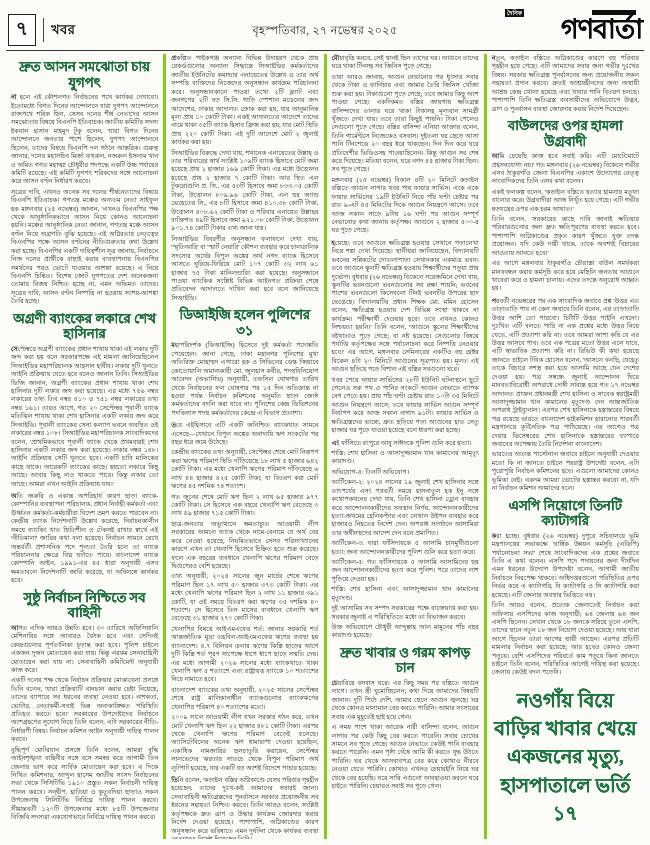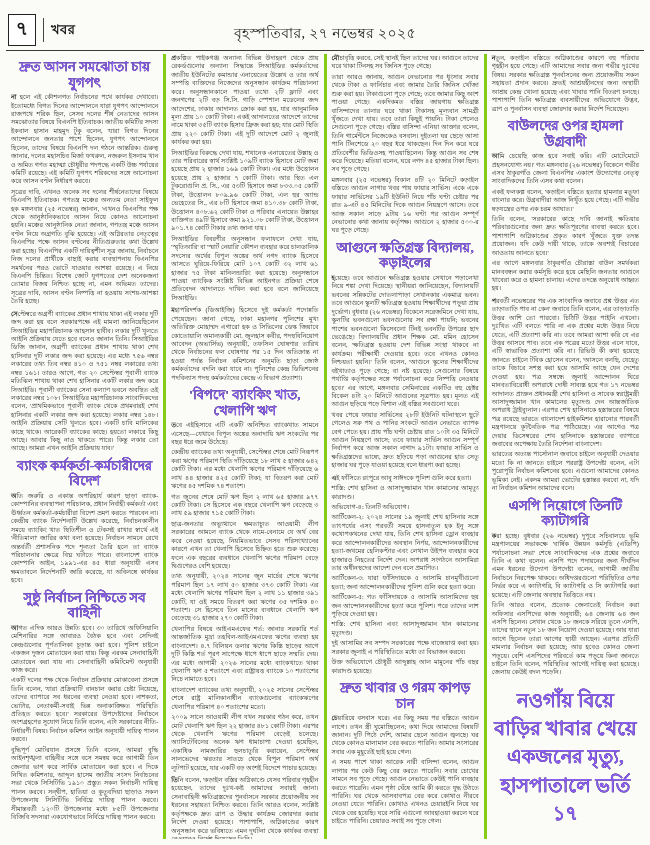--- a/index.html
+++ b/index.html
@@ -11,21 +11,21 @@
   
   .hdr{position:absolute;top:14px;left:8px;right:8px;height:32px;}
   .pageno-wrap{position:absolute;left:0;top:0;display:flex;align-items:center;height:32px;}
   .pageno-box{
     width:26px;height:30px;border:1.6px solid #222;display:flex;align-items:center;justify-content:center;
     font-size:19px;font-weight:bold;background:#fff;
   }
   .section-div{width:1px;height:24px;background:#444;margin:0 7px;}
   .section-label{font-size:13px;font-weight:bold;letter-spacing:.5px;}
   .hdr-date{
-    position:absolute;left:0;right:0;top:8px;text-align:center;font-size:14px;letter-spacing:.4px;color:#222;
+    position:absolute;left:0;right:0;top:8px;text-align:center;font-size:11px;letter-spacing:.4px;color:#222;
   }
   .masthead{position:absolute;right:0;top:-8px;width:160px;height:40px;text-align:right;}
   .masthead-prefix{
     position:absolute;right:118px;top:3px;font-size:6px;font-weight:bold;background:#111;color:#fff;
     padding:0 2px;line-height:8px;
   }
   .masthead-mark{position:absolute;right:6px;top:4px;width:44px;height:5px;background:#111;}
   .masthead-title{
     position:absolute;right:0;top:8px;font-size:27px;font-weight:900;letter-spacing:-1px;color:#0c0c0c;
     font-family:"Liberation Sans","DejaVu Sans",sans-serif;
@@ -35,21 +35,21 @@
   
   .cols{
     position:absolute;top:54px;left:6px;right:6px;bottom:6px;
     display:flex;gap:0;overflow:hidden;
   }
   .col{flex:1 1 0;padding:0 5px;overflow:hidden;min-width:0;}
   .col + .col{border-left:3px solid #84cc16;}
   article{margin:0 0 4px;}
   .headline{
     font-size:13.2px;font-weight:bold;text-align:center;line-height:1.18;
-    margin:5px 0 3px;color:#8b5cf6;
+    margin:5px 0 3px;color:#15803d;
     font-family:"Liberation Serif","DejaVu Serif",serif;
     text-shadow:0 0 .4px #000;
   }
   .headline.large{font-size:19.5px;line-height:1.45;margin:10px 0 8px;}
   .body p{
     font-size:6.35px;line-height:1.33;text-align:justify;margin:0 0 2px;color:#262626;
     word-break:break-word;
   }
   .body p:first-child::first-letter{font-weight:bold;}
 </style>
@@ -58,39 +58,44 @@
 
 <div class="page">
 
   <div class="hdr">
     <div class="pageno-wrap">
       <div class="pageno-box">৭</div>
       <div class="section-div"></div>
       <div class="section-label">খবর</div>
     </div>
     <div class="hdr-date">বৃহস্পতিবার, ২৭ নভেম্বর ২০২৫</div>
+    <div class="masthead">
+      <span class="masthead-prefix">দৈনিক</span>
+      <span class="masthead-mark"></span>
+      <span class="masthead-title">গণবার্তা</span>
+    </div>
   </div>
   <div class="hdr-rule"></div>
 
   <div class="cols" id="cols">
       <div class="col">
         <article>
           <h2 class="headline">দ্রুত আসন সমঝোতা চায় যুগপৎ</h2>
           <div class="body">
             <p>না হলে এই কৌশলগত নির্বাচনের পথে কার্যকর দেখাবো। ইতোমধ্যে বিগত দিনের আন্দোলনে যারা যুগপৎ আন্দোলনে রাজপথে শরিক ছিল, সেসব দলের শীর্ষ নেতাদের আসন সমঝোতার বিষয়ে বিএনপি ইতিবাচক। জাতীয় কমিটির সদস্য ইকবাল হাসান মাহমুদ টুকু বলেন, 'যারা বিগত দিনের আন্দোলনে জনতার পাশে ছিলেন, যুগপৎ আন্দোলনে ছিলেন, তাদের বিষয়ে বিএনপি দল গঠনে আন্তরিক। গুরুত্ব জানার, দলের মহাসচিব মির্জা ফখরুল, নজরুল ইসলাম খান ও অমিত গণত মহাত্মা চৌধুরীর পদপদ্ধে একটি উচ্চ পর্যায়ের কমিটি রয়েছে। এই কমিটি যুগপৎ শরিকদের সঙ্গে আলোচনা করে আসন বণ্টন নির্ধারণ করবে।</p>
             <p>সূত্রের দাবি, এখনও অনেক সব দলের শীর্ষনেতাদের বিষয়ে বিএনপি ইতিবাচক। গণতন্ত্র মঞ্চের অন্যতম নেতা সাইফুল হক মঙ্গলবার (২৫ নভেম্বর) জানান, 'এখনও বিএনপির পক্ষ থেকে আনুষ্ঠানিকভাবে আসন নিয়ে কোনও আলোচনা হয়নি। মঞ্চের আনুষ্ঠানিক নেতা জানান, গণতন্ত্র মঞ্চে আসন বণ্টন নিয়ে অগ্রগতি বুঝি হয়েছে। এই অগ্নিরতার নেতৃত্বের বিএনপির পক্ষে আসন বণ্টনের নীতিগুরুতার কথা উল্লেখ করা হচ্ছে। বিএনপির একটি দায়িত্বশীল সূত্র জানায়, নির্বাচনে নিজ দলের প্রার্থীকে বাছাই করার ব্যবস্থাপনায় বিএনপির সমর্থনের পরও ভোটে যাওয়ার আশঙ্কা রয়েছে। এ নিয়ে বিএনপি চিন্তিত। বিশেষ জোট যুগপতের দেশ অনেকজনা তোমার বিজয় নিশ্চিত হচ্ছে না, এমন অভিমত তাদের। সূত্রের দাবি, আসন বণ্টন নিষ্পত্তি না হওয়ায় সংশয়-আশঙ্কা তৈরি হচ্ছে।</p>
           </div>
         </article>
         <article>
+          <h2 class="headline">অগ্রণী ব্যাংকের লকারে শেখ হাসিনার</h2>
           <div class="body">
             <p>সেপ্টেম্বরে অগ্রণী ব্যাংকের প্রধান শাখায় থাকা এই লকার দুটি জব্দ করা হয় বলে সরকারপক্ষে এই মামলা জানিয়েছিলেন সিআইডির মহাপরিচালক আহসান হাবীব। লকার দুটি খুলতে আইনি প্রক্রিয়ায় যেতে হবে বলেও জানান তিনি। সিআইডির ডিজি জানান, অগ্রণী ব্যাংকের প্রধান শাখায় থাকা শেখ হাসিনার দুটি লকার জব্দ করা হয়েছে। এর মধ্যে ৭৫৬ নম্বর লকারের তথ্য তিব নম্বর ৪১০ ও ৭৫১ নম্বর লকারের তথ্য নম্বর ১৬১। তারও আগে, গত ২০ সেপ্টেম্বর পূবালী ব্যাংক মতিঝিল শাখায় থাকা শেখ হাসিনার একটি লকার জব্দ করে সিআইডি। পূবালী ব্যাংকের সেনা কল্যাণ ভবনে অবস্থিত ওই লকারের নম্বর ১০৮। সিআইডির মহাপরিচালক সাংবাদিকদের বলেন, 'প্রাথমিকভাবে পূবালী ব্যাংক থেকে প্রথমবারই শেখ হাসিনার একটি লকার জব্দ করা হয়েছে। লকার নম্বর ১৪৮। আইনি প্রক্রিয়ায় সেটি খুলতে হবে। একটি চাবি মালিকের কাছে থাকে। আরেকটি ব্যাংকের কাছে। হয়তো লকারে কিছু আছে। আবার কিছু নাও থাকতে পারে। কিন্তু লকার তো আছে। আমরা এখন আইনি প্রক্রিয়ায় যাব।'</p>
           </div>
         </article>
         <article>
-          <h2 class="headline">ব্যাংক কর্মকর্তা-কর্মচারীদের বিদেশ</h2>
           <div class="body">
             <p>অতি জরুরি ও একান্ত অপরিহার্য কারণ ছাড়া ব্যাংক-কোম্পানির ব্যবস্থাপনা পরিচালক, প্রধান নির্বাহী কর্মকর্তা এবং ঊর্ধ্বতন কর্মকর্তা-কর্মচারীরা বিদেশ ভ্রমণ করতে পারবেন না। কেন্দ্রীয় ব্যাংক নির্দেশনাটি উল্লেখ করেছে, নির্বাচনকালীন সময়ে ব্যাংকিং খাত স্থিতিশীল ও টেকসই রাখার স্বার্থে এই 'নীতিমালা' জারির কথা বলা হয়েছে। নির্বাচন সামনে রেখে অন্তর্বর্তী প্রশাসনিক পদে শূন্যতা তৈরি হলে তা ব্যাংক পরিচালনার ক্ষেত্রে বিঘ্ন ঘটাতে পারে। বাংলাদেশ ব্যাংক কোম্পানি আইন, ১৯৯১-এর ৪৫ ধারা অনুযায়ী এসব ক্ষমতাবলে নির্দেশনাটি জারি করেছে, যা অবিলম্বে কার্যকর হবে।</p>
           </div>
         </article>
         <article>
           <h2 class="headline">সুষ্ঠু নির্বাচন নিশ্চিতে সব বাহিনী</h2>
           <div class="body">
             <p>আগত এদিক আরও উন্নতি হবে। ৩০ তারিখে অফিসিয়ালি মেশিনারির সঙ্গে আবারও বৈঠক হবে এবং সেদিনই কেন্দ্রগুলোর পূর্ণতালিকা চূড়ান্ত করা হবে। পুলিশ চাইলে একজন দুজন মোতায়েন করা যায়। কিন্তু এরকম সেনাবাহিনী মোতায়েন করা যায় না। সেনাবাহিনী কমিটমেন্ট অনুযায়ী কাজ করে।</p>
             <p>একটি দলের পক্ষ থেকে নির্বাচন প্রক্রিয়ার মোকাবেলা প্রসঙ্গে তিনি বলেন, 'যারা প্রক্রিয়াটি বানচাল করার চেষ্টা নিয়েছে, তাদের ব্যাপারে সব ধরনের ব্যবস্থা নেওয়া হবে। নাশকতা, ভোটার, নেতাকর্মী-সবাই ভিন্ন অনাকাঙ্ক্ষিত পরিস্থিতি প্রতিহত করতে হবে।' সরকারের উপদেষ্টাদের নির্বাচনে অংশগ্রহণের সুযোগ নিয়ে তিনি বলেন, এটা সরকারের নীতি-নির্ধারণী বিষয়। নির্বাচন কমিশন আইন অনুযায়ী দায়িত্ব পালন করবে।</p>
             <p>বুদ্ধিপূর্ণ মোটরযান প্রসঙ্গে তিনি বলেন, আমরা বুদ্ধি আইনশৃঙ্খলা বাহিনীর সঙ্গে বসে সমন্বয় করে আগামী তিন জেলার ভাগ করে সার্বিক মোতায়েন করা হবে। এ দিকে নিথিত কমিশনার, আব্দুল হাসেম জাতীয় সংসদ নির্বাচনের সভা থেকে সিসিটিভি ১৯১০ প্রস্তুত সকল নির্বাচনী দায়িত্ব পালন করবে। সন্দ্বীপ, হাতিয়া ও কুতুবদিয়া ছাড়াও সকল উপজেলায় সিসিটিভি নির্বিঘ্নে দায়িত্ব পালন করবে। সীমান্তবর্তী ১২০টি উপজেলার মধ্যে ৮৫টি উপজেলার বিজিবি সদস্যরা একযোগভাবে নির্বিঘ্নে দায়িত্ব পালন করবে।</p>
@@ -99,26 +104,26 @@
       </div>
       <div class="col">
         <article>
           <div class="body">
             <p>প্রকল্পিত পাইকগঞ্জ অন্যান্য বিভিন্ন উদাহরণ থেকে প্রায় রেকর্ডগুলোর অন্যান্য সিদ্ধান্তে সিআইডির কর্মকর্তাদের জাতীয় ইউনিটের কমান্ডার এনায়েতের উল্লেখ ও তার অর্থ সম্পত্তি ব্যক্তিদের নিজেদের অনুসন্ধান কার্যক্রম পরিচালনা করে। অনুসন্ধানকালে পাওয়া তথ্যে ২টি ফ্ল্যাট এবং জনগণের ২টি বড় সি.সি. গাড়ি স্পেশাল মডেলের জব্দ আদেশের, ঢাকার আদালত ক্রোক করা হয়, যার আনুমানিক মূল্য প্রায় ১০ কোটি টাকা। একই আদালতের আদেশে তাদের নামে থাকা ৩৫টি ব্যাংক হিসাব ফ্রিজ করা হয়; যার মোট স্থিতি প্রায় ২২০ কোটি টাকা। এই দুটি আদেশে মোট ২ জুলাই কার্যকর করা হয়।</p>
             <p>সিআইডির বিরুদ্ধে দেখা যায়, শখানেক এনায়েতের উল্লাহ ও তার পরিবারের স্বার্থ সংশ্লিষ্ট ১০৯টি ব্যাংক হিসাবে মোট জমা হয়েছে প্রায় ২ হাজার ১৬৯ কোটি টাকা। এর মধ্যে উত্তোলন হয়েছে প্রায় ২ হাজার ৭ কোটি টাকা। আর স্থিত এল টুকরোগুলি প্র. সি., এর ৫৩টি হিসাবে জমা ৮৩৩.০৫ কোটি টাকা, উত্তোলন ৮০৯.৯৬ কোটি টাকা, এল হুর অ্যান্ড ভেহেতের সি., এর ৮টি হিসাবে জমা ৪১০.৩৮ কোটি টাকা, উত্তোলন ৪০৮.৬২ কোটি টাকা ও পরিবার এনায়েত উল্লাহর ব্যক্তিগত ৪৯টি হিসাবে জমা ৯২১.০৮ কোটি টাকা, উত্তোলন ৯০১.৭৪ কোটি টাকার তথ্য জানা যায়।</p>
             <p>সিআইডির বিবরণীর অনুসন্ধান ফলাফলে দেখা যায়, 'স্মৃতিআরি' বা 'স্মার্ট নেয়ারি' কৌশল ব্যবহার করে চালডালিক সদস্যের অর্থের বিপুল অঙ্কের অর্থ নগদ ব্যাংক হিসেবে আসতে ঘুরিয়ে-ফিরিয়ে মোট ১০৭ কোটি ৩২ লাখ ৬১ হাজার ৭৫ টাকা মানিলন্ডারিং করা হয়েছে। অনুসন্ধানে পাওয়া ব্যাংকিক সংশ্লিষ্ট বিভিন্ন আইনগত প্রক্রিয়া শেষে প্রতিবেদন আদালতে দাখিল করা হবে বলে জানিয়েছে সিআইডি।</p>
           </div>
         </article>
         <article>
+          <h2 class="headline">ডিআইজি হলেন পুলিশের ৩১</h2>
           <div class="body">
             <p>মহাপরিদর্শক (ডিআইজি) হিসেবে দুই কর্মকর্তা পদোন্নতি পেয়েছেন। জানা গেছে, ঢাকা মহানগর পুলিশের মুখ্য অতিরিক্ত মোহাম্মদ এগারো হক ও সিভিলের ডেস্ক জিয়াবে কোতোয়ালি অমান্যকারী মো. জুলহাস কবীর, পদস্থবিনিয়োগ আবেদন (অভার্সিভ) অনুযায়ী, তফসিল ঘোষণার তারিখ থেকে নির্বাচনের ফল ঘোষণার পর ১৫ দিন অতিক্রান্ত না হওয়া পর্যন্ত নির্বাচন কমিশনের অনুমতি ছাড়া জ্যেষ্ঠ কর্মকর্তাদের বদলি করা যাবে না। পুলিশের কেন্দ্র ডিভিশনের পদবিন্যাস পদস্থ কর্মকর্তাদের কেন্দ্রে এ বিভাগ প্রত্যাশা।</p>
           </div>
         </article>
         <article>
-          <h2 class="headline">'বিপদে' ব্যাংকিং খাত, খেলাপি ঋণ</h2>
           <div class="body">
             <p>তবে এইহিসাবে এটি একটি অনিশ্চিত ব্যাংকখাত সামনে এসেছে—যেখানে বিপুল অঙ্কের অনাদায়ি ঋণ সংকটের পর বছর ধরে জমে উঠেছে।</p>
             <p>কেন্দ্রীয় ব্যাংকের তথ্য অনুযায়ী, সেপ্টেম্বর শেষে মোট নিরূপণ করা ঋণের পরিমাণ স্থিতি দাঁড়িয়েছে ১৮ লাখ ৫ হাজার ৬৪২ কোটি টাকা। এর মধ্যে খেলাপি ঋণের পরিমাণ দাঁড়িয়েছে ৬ লাখ ৪৪ হাজার ৪২৫ কোটি টাকা; যা বিতরণ করা মোট ঋণের ৪৫ দশমিক ৭৪ শতাংশ।</p>
             <p>গত জুনের শেষে মোট ঋণ ছিল ২ লাখ ৬৫ হাজার ৯৭৭ কোটি টাকা। সে হিসেবে এক বছরে খেলাপি ঋণ বেড়েছে ৩ লাখ ৫৯ হাজার ৭১৫ কোটি টাকা।</p>
             <p>ছাত্র-জনতার অভ্যুত্থানে ক্ষমতাচ্যুত আওয়ামী লীগ সরকারের আমলে ব্যাংক থেকে নামে-বেনামে যে অর্থ বের করে নেওয়া হয়েছে, নিয়মিতভাবে সেসব পরিসংখ্যানের কারণে এখন তা খেলাপি হিসেবে চিহ্নিত হতে শুরু করেছে। ফলে এক বছরের ব্যবধানে খেলাপি ঋণের পরিমাণ বেড়ে দ্বিগুণেরও বেশি হয়েছে।</p>
             <p>তথ্য অনুযায়ী, ২০২৪ সালের জুন মার্চের শেষে ঋণের পরিমাণ ছিল ১৭ লাখ ৫০ হাজার ৩৭৩ কোটি টাকা। এর মধ্যে খেলাপি ঋণের পরিমাণ ছিল ২ লাখ ১১ হাজার ৩৯১ কোটি, যা ওই সময়ে বিতরণ করা ঋণের ৩৫ দশমিক ৪০ শতাংশ। সে হিসেবে তিন মাসের ব্যবধানে খেলাপি ঋণ বেড়েছে ৩১ হাজার ২৭০ কোটি টাকা।</p>
             <p>খেলাপির বিষয়ে আইএমএফের শর্ত: জানার সরকারি শর্ত আন্তর্জাতিক মুদ্রা তহবিল-আইএমএফের ঋণের ব্যবস্থা হয় বাংলাদেশ। ৪.৭ বিলিয়ন ডলার ঋণের কিস্তি ছাড়ের আগে দুটি কিস্তি শর্ত পূরণ সাপেক্ষে ধাপে ধাপে ছাড়ে সম্মতি দেয়। এর মধ্যে আগামী ২০২৬ সালের মধ্যে ব্যাংকখাতে থাকা খেলাপি ঋণ ৫ শতাংশে এবং রাষ্ট্রায়ত্ত ব্যাংকে ১০ শতাংশের নিচে নামাতে হবে।</p>
             <p>বাংলাদেশ ব্যাংকের তথ্য অনুযায়ী, ২০২৫ সালের সেপ্টেম্বর শেষে রাষ্ট্র মালিকানাধীন ব্যাংকগুলোর ব্যাংকঋণের খেলাপির পরিমাণ ৪০ শতাংশের মতো।</p>
             <p>২০০৯ সালে আওয়ামী লীগ যখন সরকার গঠন করে, তখন মোট খেলাপি ঋণ ছিল ২২ হাজার ৪৮১ কোটি টাকা। এরপর থেকে খেলাপি ঋণের পরিমাণ বেড়েই চলেছে। অ্যাসিটেবিলের অনেক ঋণ ধামাচাপা দেওয়া হয়েছিল, একাধিক নামজারির ছলচাতুরি করায়েন, সেপ্টেম্বর সালভেদের ঋরতার সাতচে থেকে বিপুল পরিমাণ অর্থ লুটপাট হয়েছে, যার একটি বড় অংশই বিদেশে পাচার হয়েছে।</p>
           </div>
@@ -131,21 +136,20 @@
       </div>
       <div class="col">
         <article>
           <div class="body">
             <p>মৌচাবৃত্তি করবে, সেই স্থানই ছিল তাদের ঘর। আগুনে তাদের ঘরে থাকা টিনসহ সব জিনিস পুড়ে গেছে।</p>
             <p>তারা আরও জানায়, আগুন নেভানোর পর ধুংসার সবার থেকে টাকা ও ফার্নিচার এবং জামার তৈরি জিনিস খোঁজা শুরু করা হয়। টাকাগুলো পুড়ে গেছে; তবে জামার কিছু অংশ পাওয়া গেছে। একদিকমত বস্তির জায়গায় ক্ষতিগ্রস্ত বাসিন্দাদের তালার ঘরে থাকা টাকাসহ মূল্যবান সামগ্রী খুঁজতে দেখা যায়। তবে তারা কিছুই পায়নি। টাকা পেলেও সেগুলো পুড়ে গেছে। বস্তির বাসিন্দা এনিয়া আক্তার বলেন, তিনি গার্মেন্টসে নিজেকেও বসবাস। দুইতলা ঘর ছেড়ে আসা পানি টিনশেডে ২০ বছর ধরে থাকছেন। দিন দিন করে ঘরে প্রতিবেশীর ভিডিওসহ পাওয়াছিলেন। কিন্তু আগুন সব শেষ করে দিয়েছে। মতিয়া বলেন, ঘরে নগদ ৪৫ হাজার টাকা ছিল। সব পুড়ে গেছে।</p>
             <p>মঙ্গলবার (২৫ নভেম্বর) বিকাল ৪টি ২০ মিনিটে কড়াইল বস্তিতে আগুন লাগার খবর পায় ফায়ার সার্ভিস। একে একে ফায়ার সার্ভিসের ১৯টি ইউনিট নিয়ে পাঁচ ঘণ্টা চেষ্টার পর রাত ৯-এট ৪৫ মিনিটের দিকে আগুন নিয়ন্ত্রণে আসে। তবে আজ সকাল সাড়ে ৯টায় ১৬ ঘণ্টা পর আগুন সম্পূর্ণ নেভানোর কথা জানায় কর্তৃপক্ষ। আগুনে ২ হাজার ৫০০-র ঘর পুড়ে গেছে।</p>
           </div>
         </article>
         <article>
-          <h2 class="headline">আগুনে ক্ষতিগ্রস্ত বিদ্যালয়, কড়াইলের</h2>
           <div class="body">
             <p>হয়েছে। তবে আগুনে ক্ষতিগ্রস্ত হওয়ার সেখানে পড়ালেখা নিয়ে শঙ্কা দেখা দিয়েছে। স্থানীয়রা জানিয়েছেন, বিদ্যালয়টি ভবনের সন্নিকটের দোতলাপাড়া সেখানকার একমাত্র ভবন। তবে আগুনে স্কুলটি ক্ষতিগ্রস্ত হওয়ায় শিক্ষার্থীদের পড়ুয়া প্রায় দুর্ভোগ। বুধবার (২৬ নভেম্বর) বিকেলে সরেজমিনে দেখা যায়, স্কুলটির ভবনগুলো ভবনগুলোর সব রক্ষা পায়নি; ভবনের পাশের ভবনগুলো কিসেবলো টিনই ভবনটির উপরের ছাদ ভেঙেছে। বিদ্যালয়টির প্রধান শিক্ষক মো. মমিন হোসেন বলেন, 'ক্ষতিগ্রস্ত হওয়ায় দেশ বিভিন্ন সংস্থা থাকবে না কার্যক্রম। পরীক্ষার্থী দেওয়ার হবে। তবে এখনও কোনও নিশ্চয়তা হয়নি।' তিনি বলেন, 'আগুনে স্কুলের শিক্ষার্থীদের বইখাতাও পুড়ে গেছে; বা নষ্ট হয়েছে। সেগুলোর বিষয়ে পর্যাপ্তি কর্তৃপক্ষের সঙ্গে পর্যালোচনা করে নিষ্পত্তি নেওয়ার হবে।' এর আগে, মঙ্গলবার সেমিনারের একটিও বহু হেক্টর বিকেল ৪টা ২০ মিনিটে আগুনের সূত্রপাত হয়। মূলত এই আগুন ছড়িয়ে পড়ে বিশাল এই বস্তির সবগুলো ঘরে।</p>
             <p>খবর পেয়ে ফায়ার সার্ভিসের ২৮টি ইউনিট ঘটনাস্থলে ছুটে গেলেও সরু পথ ও পানির সংকটে আগুন নেভাতে ব্যাপক বেগ পেতে হয়। প্রায় পাঁচ ঘণ্টা চেষ্টায় রাত ১০টা ৩৫ মিনিটে আগুন নিয়ন্ত্রণে আসে; তবে ফায়ার সার্ভিস আগুন সম্পূর্ণ নির্বাপণ করে আজ সকাল নাগাদ ৯১টা। ফায়ার সার্ভিস ও ক্ষতিগ্রস্তদের ভাষ্যে, দ্রুত ছড়িয়ে পড়া আগুনের হাত সেতু হাজার ঘর পুড়ে যাওয়া হয়েছে বলে ধারণা করা হচ্ছে।</p>
           </div>
         </article>
         <article>
           <div class="body">
             <p>এই ফাঁসিতে রংপুরে আবু সাঈদকে পুলিশ গুলি করে হত্যা।</p>
             <p>শাস্তি: শেখ হাসিনা ও আসাদুজ্জামান খান কামালের আমৃত্যু কারাদণ্ড।</p>
             <p>অভিযোগ-৪: তিনটি অভিযোগ।</p>

